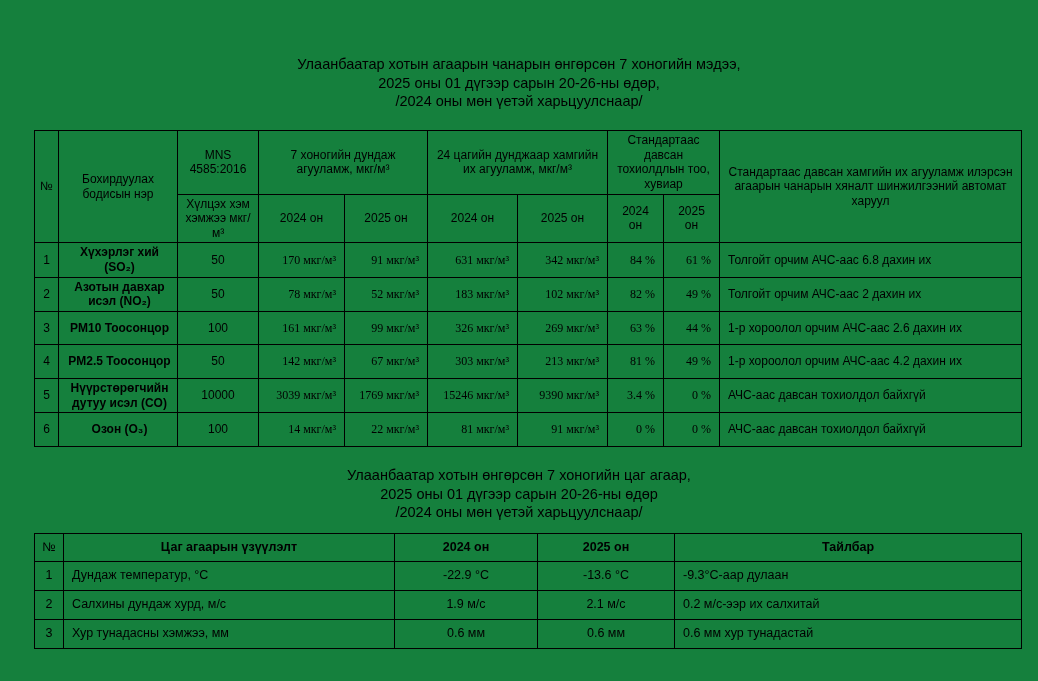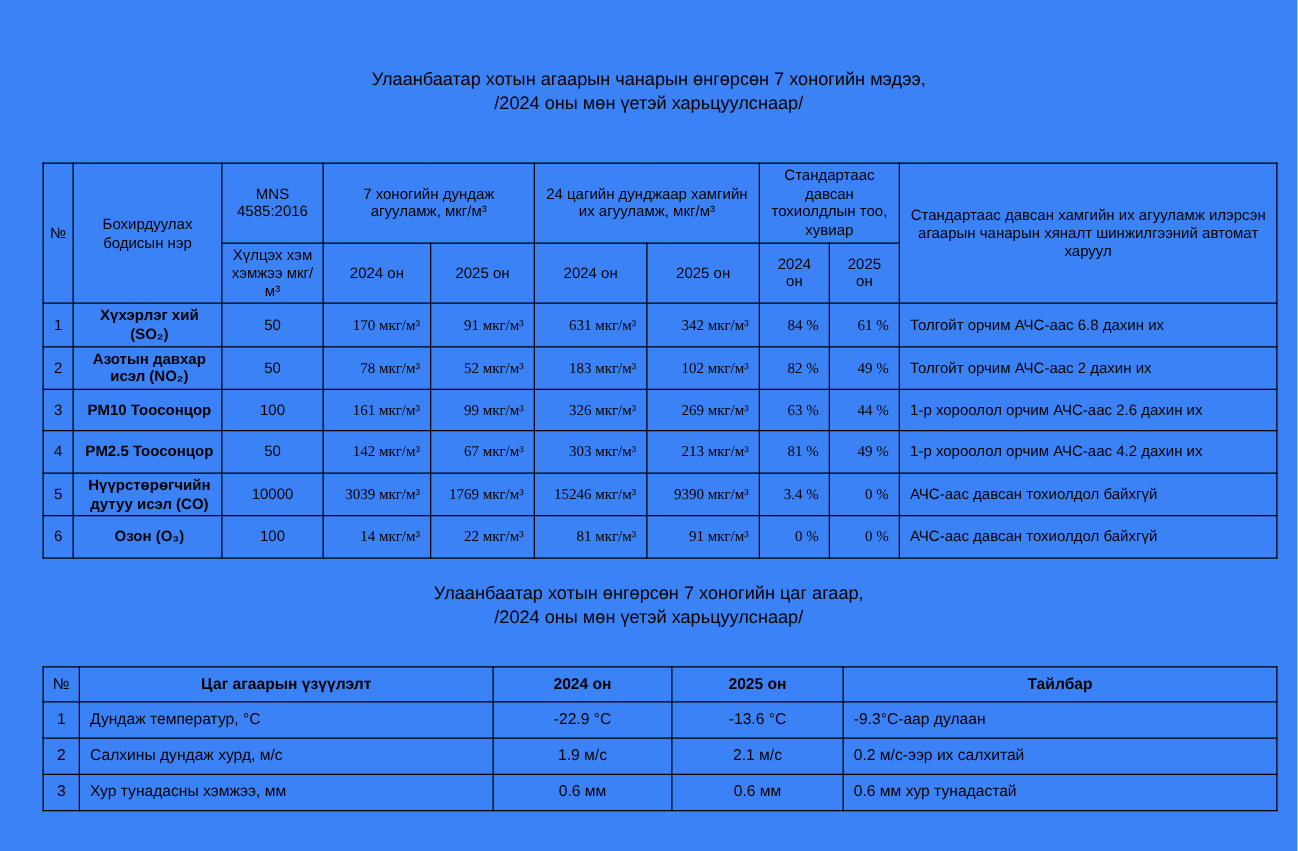--- a/index.html
+++ b/index.html
@@ -1,20 +1,20 @@
 <!DOCTYPE html>
 <html><head>
 <meta charset="utf-8">
 <style>
   * { margin:0; padding:0; box-sizing:border-box; }
   html,body { background:#ffffff; }
   .page {
     position:relative;
     width:1038px; height:681px;
-    background:#3b82f6;
+    background:#15803d;
     font-family:"Liberation Sans", sans-serif;
     color:#000;
     overflow:hidden;
   }
   .doc-title {
     position:absolute; left:0; right:0;
     text-align:center;
     font-size:14.5px;
     line-height:18.5px;
     color:#000;
@@ -60,20 +60,21 @@
   .note-cell { text-align:left; padding-left:8px; }
   .narrow-year { padding-left:12px; padding-right:12px; }
 </style>
 </head>
 <body>
 
 <div class="page">
 
   <div class="doc-title first">
     <div>Улаанбаатар хотын агаарын чанарын өнгөрсөн 7 хоногийн мэдээ,</div>
+    <div>2025 оны 01 дүгээр сарын 20-26-ны өдөр,</div>
     <div>/2024 оны мөн үетэй харьцуулснаар/</div>
   </div>
 
   <table class="air-table">
     <colgroup>
       <col style="width:24px">
         <col style="width:119px">
         <col style="width:81px">
       <col style="width:86px">
         <col style="width:83px">
@@ -174,20 +175,21 @@
         <td class="ar">91 мкг/м³</td>
         <td class="ar">0 %</td>
         <td class="ar">0 %</td>
         <td class="station-cell">АЧС-аас давсан тохиолдол байхгүй</td>
       </tr>
     </tbody>
   </table>
 
   <div class="doc-title second">
     <div>Улаанбаатар хотын өнгөрсөн 7 хоногийн цаг агаар,</div>
+    <div>2025 оны 01 дүгээр сарын 20-26-ны өдөр</div>
     <div>/2024 оны мөн үетэй харьцуулснаар/</div>
   </div>
 
   <table class="weather-table">
     <colgroup>
       <col style="width:29px">
         <col style="width:331px">
         <col style="width:143px">
       <col style="width:137px">
         <col style="width:347px">

